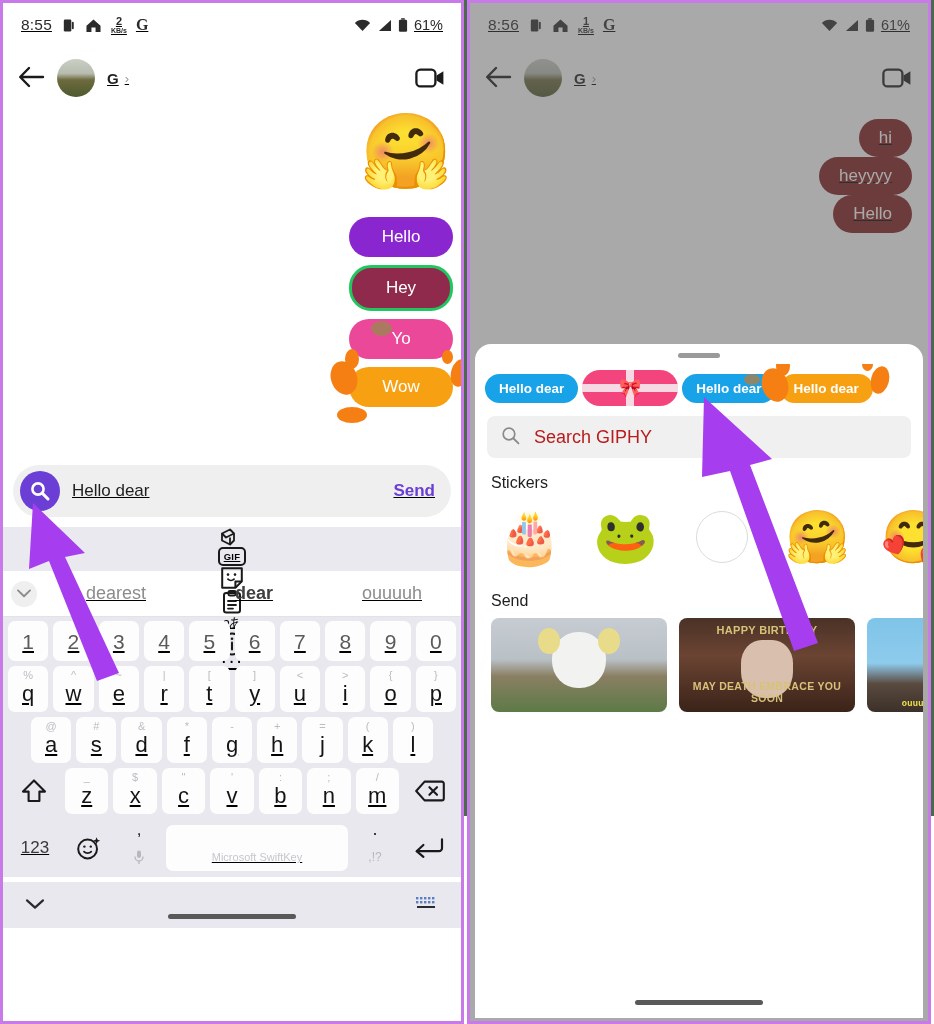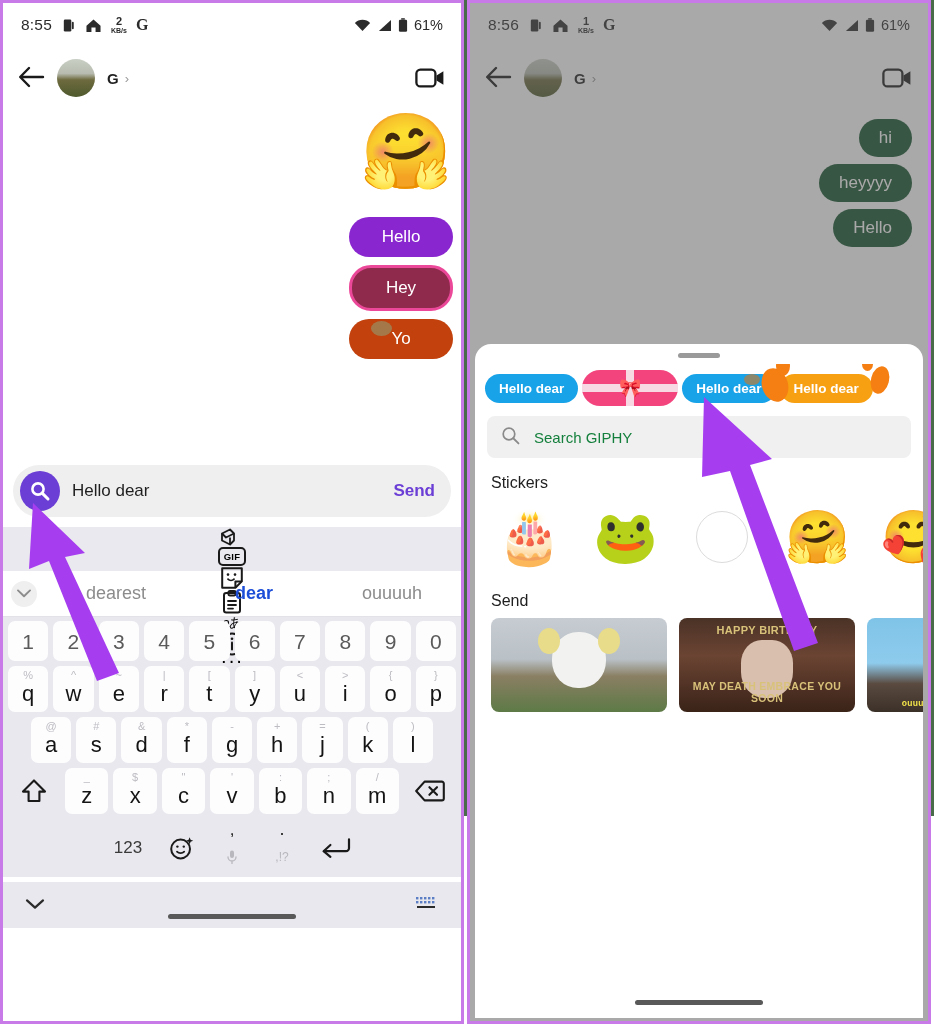--- a/index.html
+++ b/index.html
@@ -7,20 +7,21 @@
     width: 934px; height: 1024px;
     font-family: "Liberation Sans", sans-serif;
     background: #ffffff;
     overflow: hidden;
   }
   .stage {
     position: relative;
     width: 934px; height: 816px;
     display: flex;
     background: #4a6b4a;
+    text-decoration: underline;
   }
 
   
   .panel {
     position: relative;
     width: 464px; height: 1024px;
     background: #ffffff;
     border: 3px solid #c77ae8;
     overflow: hidden;
     flex: 0 0 auto;
@@ -92,22 +93,22 @@
   .bub {
     position: relative;
     min-width: 104px;
     padding: 10px 22px;
     border-radius: 22px;
     color: #ffffff; font-size: 17px;
     text-align: center;
     display: flex; align-items: center; justify-content: center;
   }
   .bub.hello { background: #8a26cf; }
-  .bub.hey { background: #8f2a4d; border: 3px solid #ec4899; }
-  .bub.yo { background: #c2410c; align-items: flex-end; }
+  .bub.hey { background: #8f2a4d; border: 3px solid #22c55e; }
+  .bub.yo { background: #ec4899; align-items: flex-end; }
   .bub.wow { background: #f7a012; }
   .hearts { position: absolute; inset: -14px -10px; pointer-events: none; }
   .hearts span { position: absolute; font-size: 20px; }
   .h1 { left: -6px; top: 2px; font-size: 27px; }
   .h2 { left: 14px; top: -10px; font-size: 15px; }
   .h3 { right: 6px; top: -8px; font-size: 14px; }
   .h4 { right: -8px; top: 18px; font-size: 22px; }
   .h5 { left: 4px; bottom: -4px; font-size: 16px; }
   .flame { position: absolute; inset: -10px -14px; pointer-events: none; }
   .flame i {
@@ -169,21 +170,21 @@
   }
   .sg-chev {
     width: 26px; height: 26px; border-radius: 50%;
     background: #efefef; margin: 0 10px 0 8px;
     display: flex; align-items: center; justify-content: center;
     flex: 0 0 auto; cursor: pointer;
   }
   .sg {
     flex: 1; text-align: center; font-size: 18px; color: #8c8c8c; cursor: pointer;
   }
-  .sg.active { color: #1d4ed8; font-weight: 700; }
+  .sg.active { color: #404040; font-weight: 700; }
 
   
   .keyboard { background: #e8e8ee; padding: 4px 2px 0 2px; }
   .krow { display: flex; justify-content: center; gap: 5px; margin-bottom: 5px; padding: 0 3px; }
   .key {
     background: #fdfdfe;
     border-radius: 7px;
     flex: 1;
     height: 46px;
     position: relative;
@@ -243,27 +244,26 @@
     background: rgba(90,90,90,.52);
     pointer-events: none; z-index: 5;
   }
   .msgs-right {
     position: relative;
     height: 206px;
     padding: 10px 16px 0 0;
   }
   .bub-r {
     margin-left: auto;
-    background: #14532d;
+    background: #7f1d1d;
     color: #ffffff;
     border-radius: 22px;
     padding: 9px 20px;
     font-size: 17px;
     width: fit-content;
-    margin-bottom: 7px;
   }
   .theme-notice {
     text-align: center; font-size: 13px; color: #5d5d5d;
     padding: 10px 0 12px 0;
   }
   .theme-notice b { color: #1565a8; font-weight: 700; }
 
   
   .giphy {
     position: absolute; left: 5px; right: 5px; top: 341px; bottom: 3px;
@@ -312,21 +312,21 @@
   .bow { position: relative; z-index: 2; font-size: 18px; }
   .chip .yo-dot { left: auto; right: 16px; top: 0px; width: 16px; height: 11px; }
 
   .giphy-search {
     margin: 2px 12px 0 12px;
     height: 42px; background: #f0f0f0; border-radius: 8px;
     display: flex; align-items: center; gap: 14px;
     padding: 0 14px;
     cursor: text;
   }
-  .giphy-search .ph { font-size: 15px; color: #15803d; }
+  .giphy-search .ph { font-size: 18px; color: #b91c1c; }
   .sec-title {
     font-size: 16px; color: #1f1f1f; padding: 16px 0 2px 16px; font-weight: 400;
   }
   .sticker-row {
     display: flex; align-items: center; gap: 10px;
     padding: 4px 0 0 12px; overflow: hidden;
   }
   .sticker {
     width: 86px; height: 78px; flex: 0 0 auto;
     display: flex; align-items: center; justify-content: center;
@@ -463,20 +463,30 @@
 
         <div class="bub hey">
           <span>Hey</span>
         </div>
 
         <div class="bub yo">
           <span class="yo-dot"></span>
           <span>Yo</span>
         </div>
 
+        <div class="bub wow">
+          <span class="flame">
+            <i class="fl-a"></i>
+              <i class="fl-b"></i>
+              <i class="fl-c"></i>
+              <i class="fl-d"></i>
+              <i class="fl-e"></i>
+          </span>
+          <span>Wow</span>
+        </div>
 
       </div>
     </div>
 
     <div class="inputbar">
       <span class="search-circle">
         <svg width="22" height="22" viewBox="0 0 22 22">
             <circle cx="9" cy="9" r="5.6" stroke="#ffffff" stroke-width="2.6" fill="none"></circle>
             <path d="M13.4 13.4 19 19" stroke="#ffffff" stroke-width="3" stroke-linecap="round"></path>
           </svg>
@@ -703,20 +713,23 @@
             </svg>
         </span>
         <span class="bk bk-comma">
           <span class="alt">
             <svg width="10" height="14" viewBox="0 0 10 14">
                 <rect x="3" y="0.6" width="4" height="7.4" rx="2" fill="#b7b7bd"></rect>
                 <path d="M1 7a4 4 0 0 0 8 0M5 11v2.4" stroke="#b7b7bd" stroke-width="1.3" fill="none" stroke-linecap="round"></path>
               </svg>
           </span>
           <span class="main">,</span>
+        </span>
+        <span class="space">
+          <span>Microsoft SwiftKey</span>
         </span>
         <span class="bk bk-period">
           <span class="alt">,!?</span>
           <span class="main">.</span>
         </span>
         <span class="bk bk-enter">
           <svg width="30" height="22" viewBox="0 0 30 22">
               <path d="M28 2.4v8.8a3 3 0 0 1-3 3H3" stroke="#1a1a1a" stroke-width="2.2" fill="none" stroke-linecap="round"></path>
               <path d="M9.4 8 2.6 14.2l6.8 5.6" stroke="#1a1a1a" stroke-width="2.2" fill="none" stroke-linecap="round" stroke-linejoin="round"></path>
             </svg>

